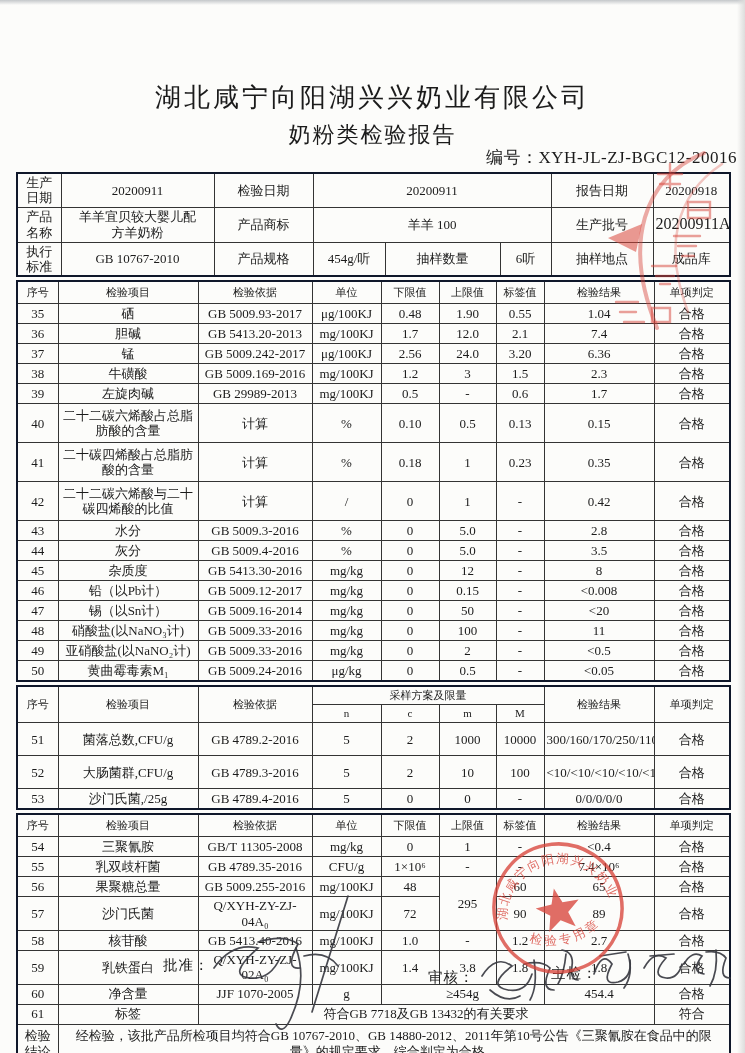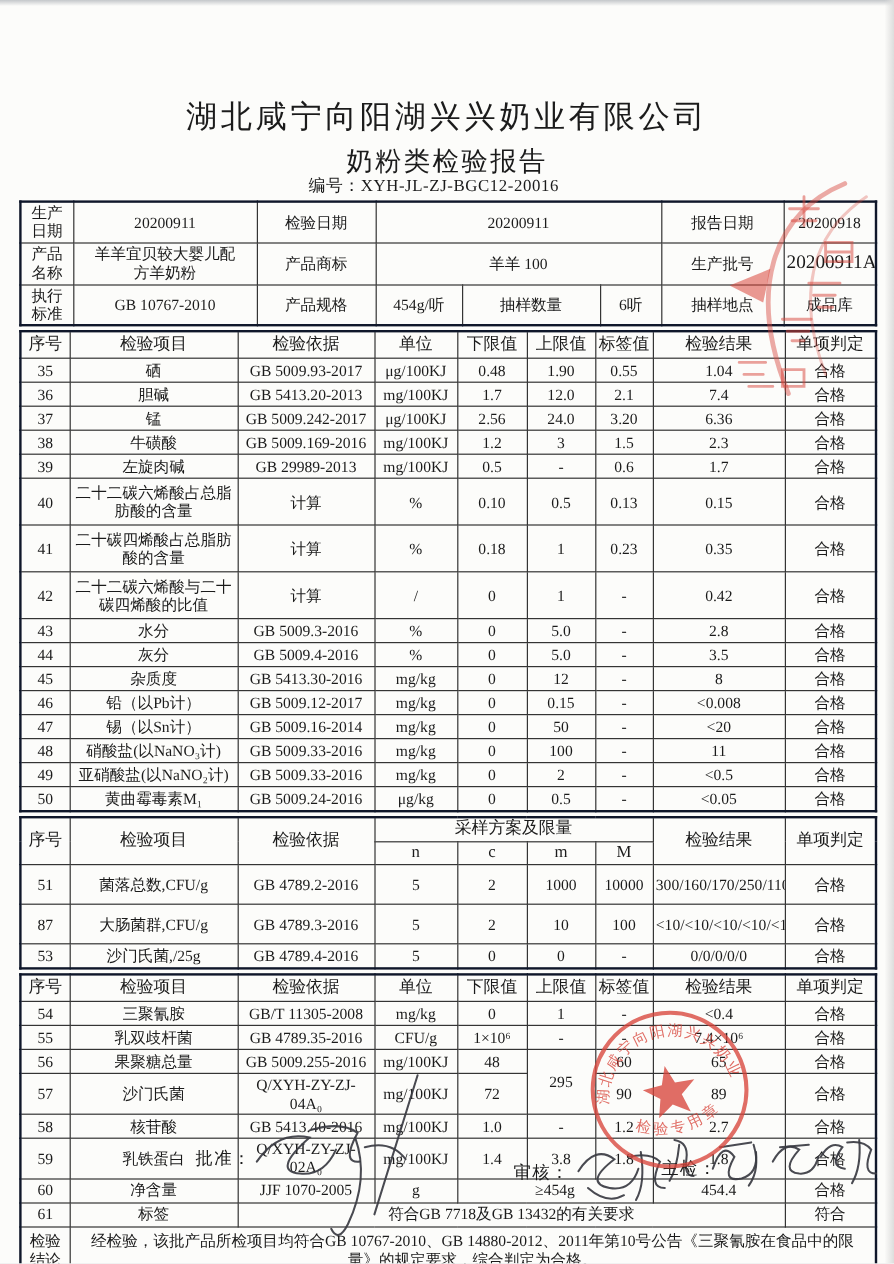--- a/index.html
+++ b/index.html
@@ -14,27 +14,27 @@
     box-sizing:border-box;
   }
   .scan-top{position:absolute;left:0;top:0;width:745px;height:5px;
     background:linear-gradient(to bottom,#c4c7ca,rgba(255,255,255,0));}
   .scan-right{position:absolute;right:0;top:0;width:8px;height:1053px;
     background:linear-gradient(to left,#dddddc,rgba(255,255,255,0));}
 
   .doc-header{padding-top:80px;text-align:center;}
   .company{font-size:26px;letter-spacing:3px;font-weight:400;margin:0;}
   .rpt-title{font-size:22px;letter-spacing:2px;font-weight:400;margin:5px 0 0 0;}
-  .report-no{text-align:center;font-size:14px;padding-right:22px;margin-top:-4px;letter-spacing:.5px;}
+  .report-no{text-align:right;font-size:17px;padding-right:8px;margin-top:-4px;letter-spacing:.5px;}
 
   table{border-collapse:collapse;table-layout:fixed;margin-left:16px;width:713px;}
   table{border:2px solid #0f172a;}
   td,th{border:1px solid #343434;font-weight:400;text-align:center;
         padding:1px 2px;font-size:13px;line-height:1.18;overflow:hidden;}
-  th{font-size:14px;}
+  th{font-size:11px;}
   .tbl{margin-top:3px;}
 
   
   .info-tbl td{height:22px;}
   .info-tbl tr.r2 td{height:32px;}
   .info-tbl .small{font-size:16px;}
 
   
   .sec td{height:17px;}
   .sec th{height:19px;}
@@ -345,21 +345,21 @@
           <td>菌落总数,CFU/g</td>
           <td>GB 4789.2-2016</td>
           <td>5</td>
           <td>2</td>
           <td>1000</td>
           <td>10000</td>
           <td>300/160/170/250/110</td>
           <td>合格</td>
         </tr>
         <tr class="mid">
-          <td>87</td>
+          <td>52</td>
           <td>大肠菌群,CFU/g</td>
           <td>GB 4789.3-2016</td>
           <td>5</td>
           <td>2</td>
           <td>10</td>
           <td>100</td>
           <td>&lt;10/&lt;10/&lt;10/&lt;10/&lt;10</td>
           <td>合格</td>
         </tr>
         <tr>

